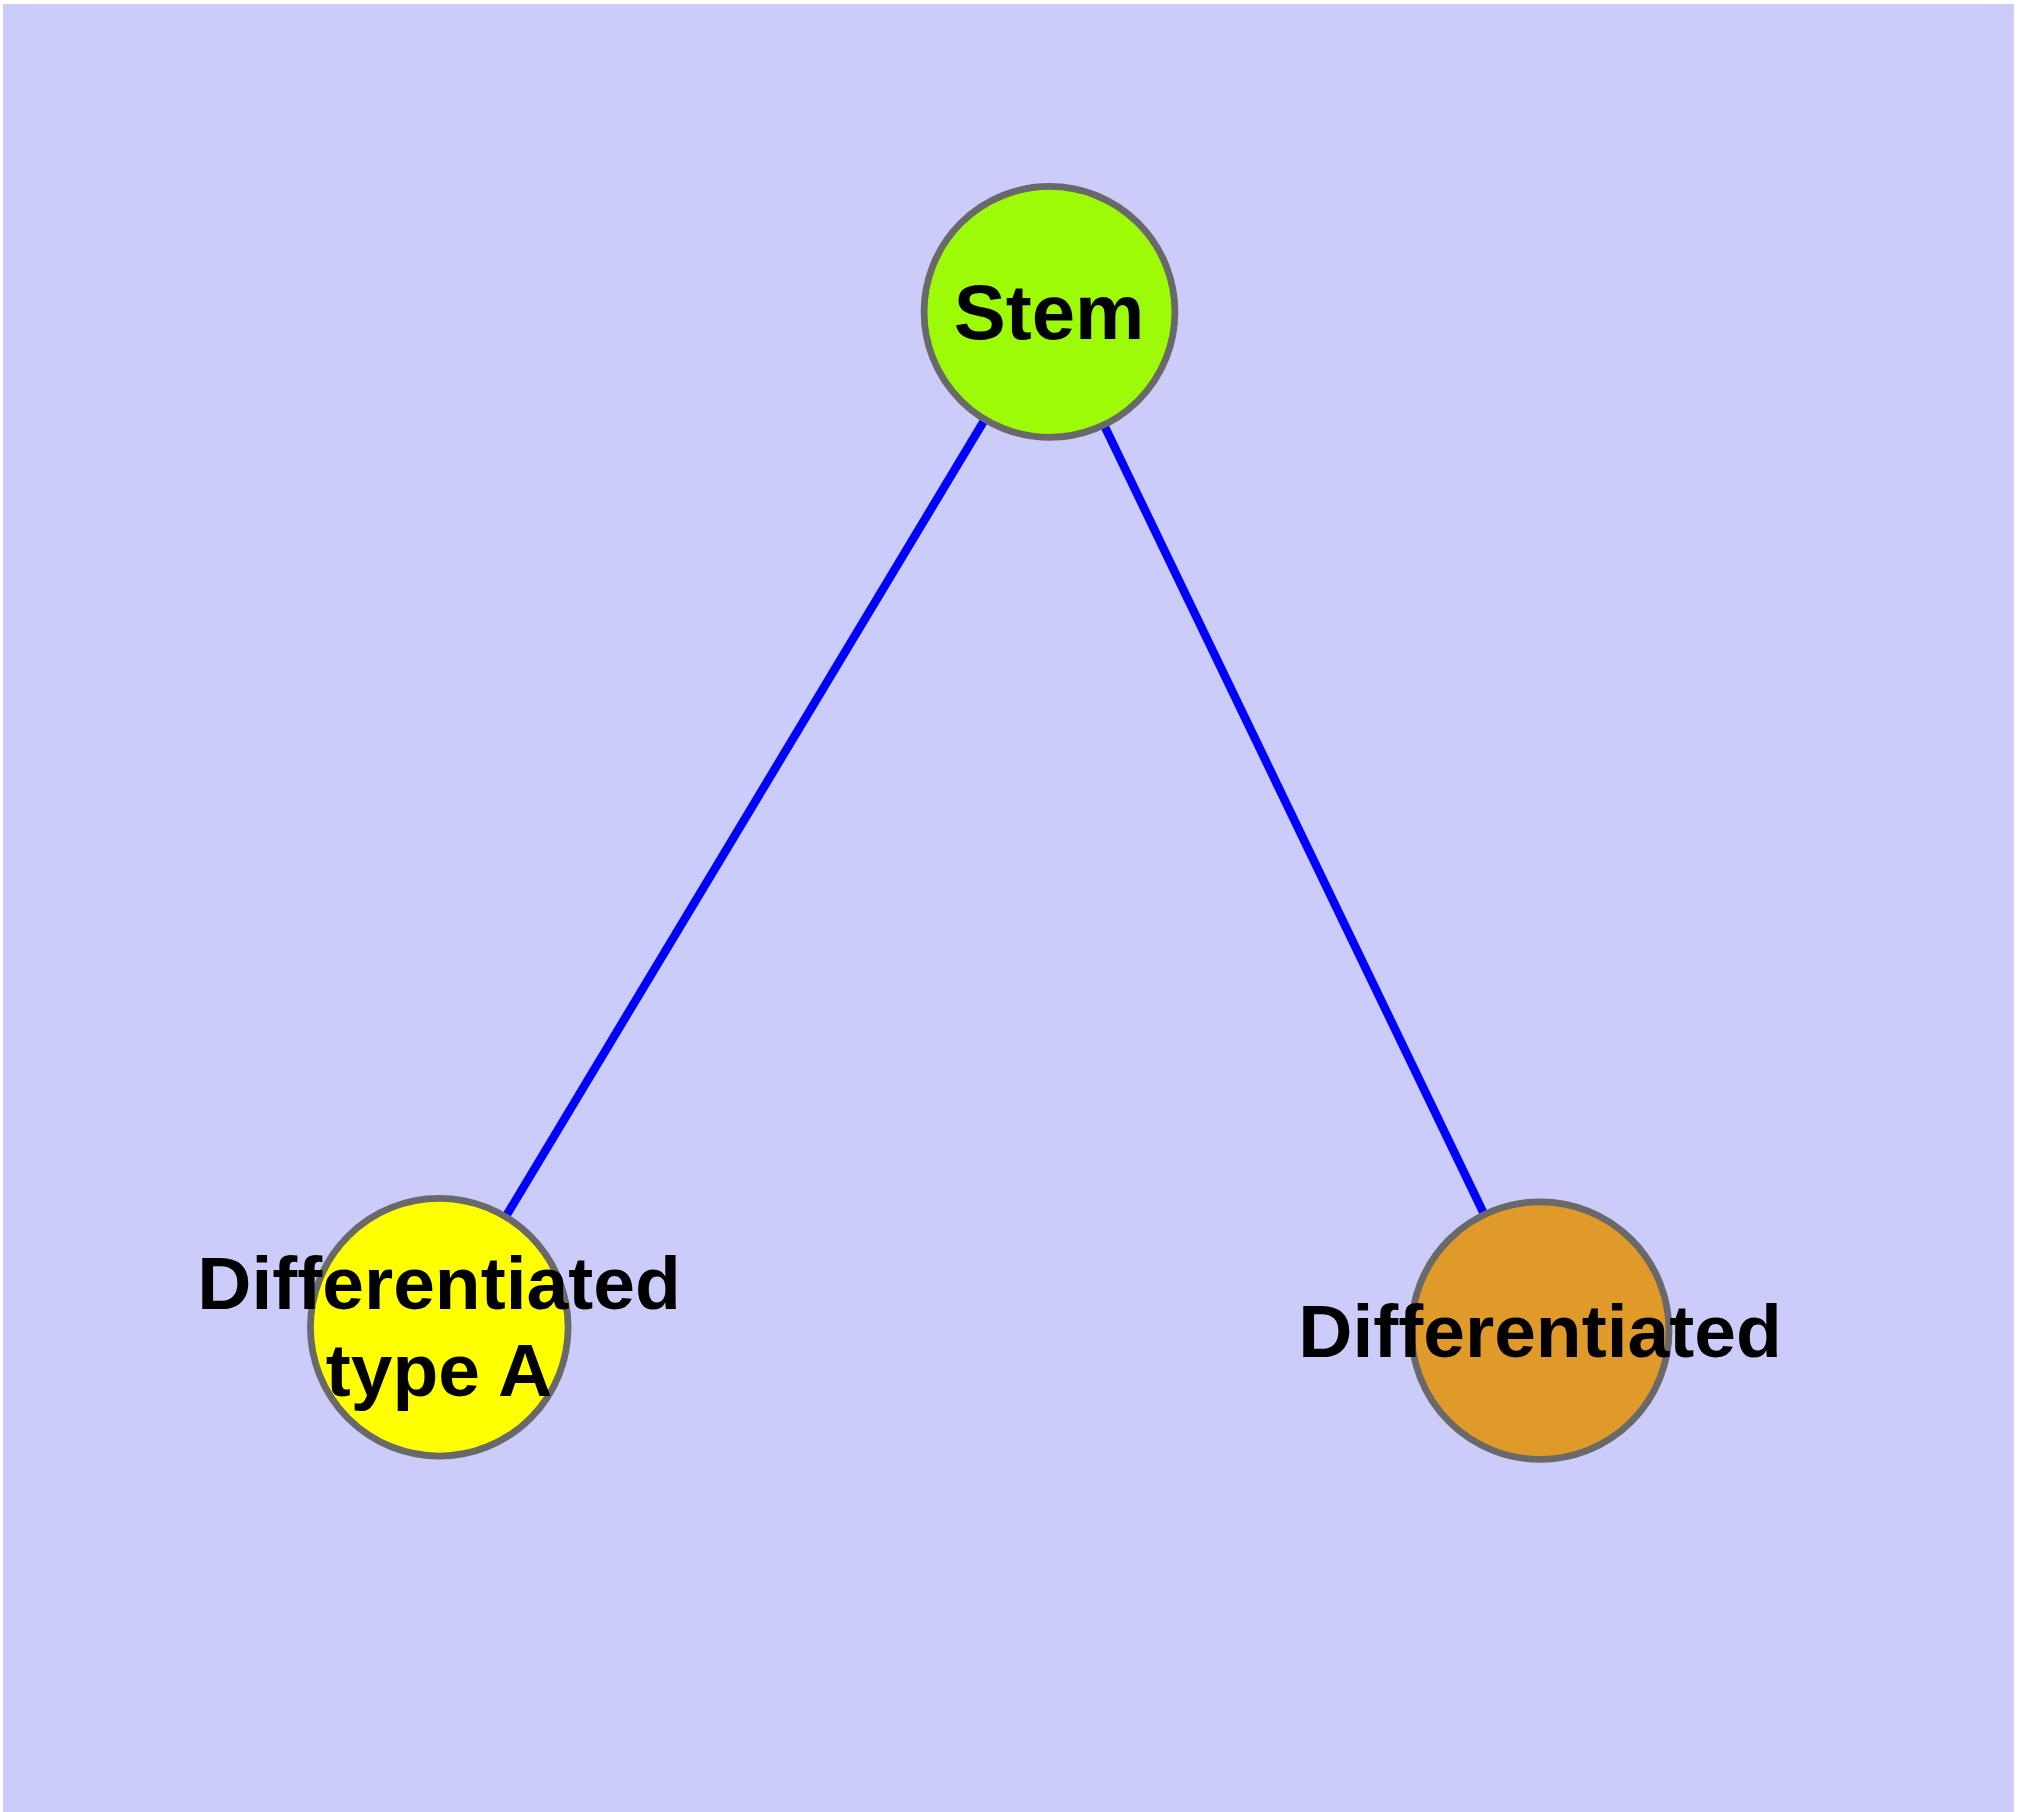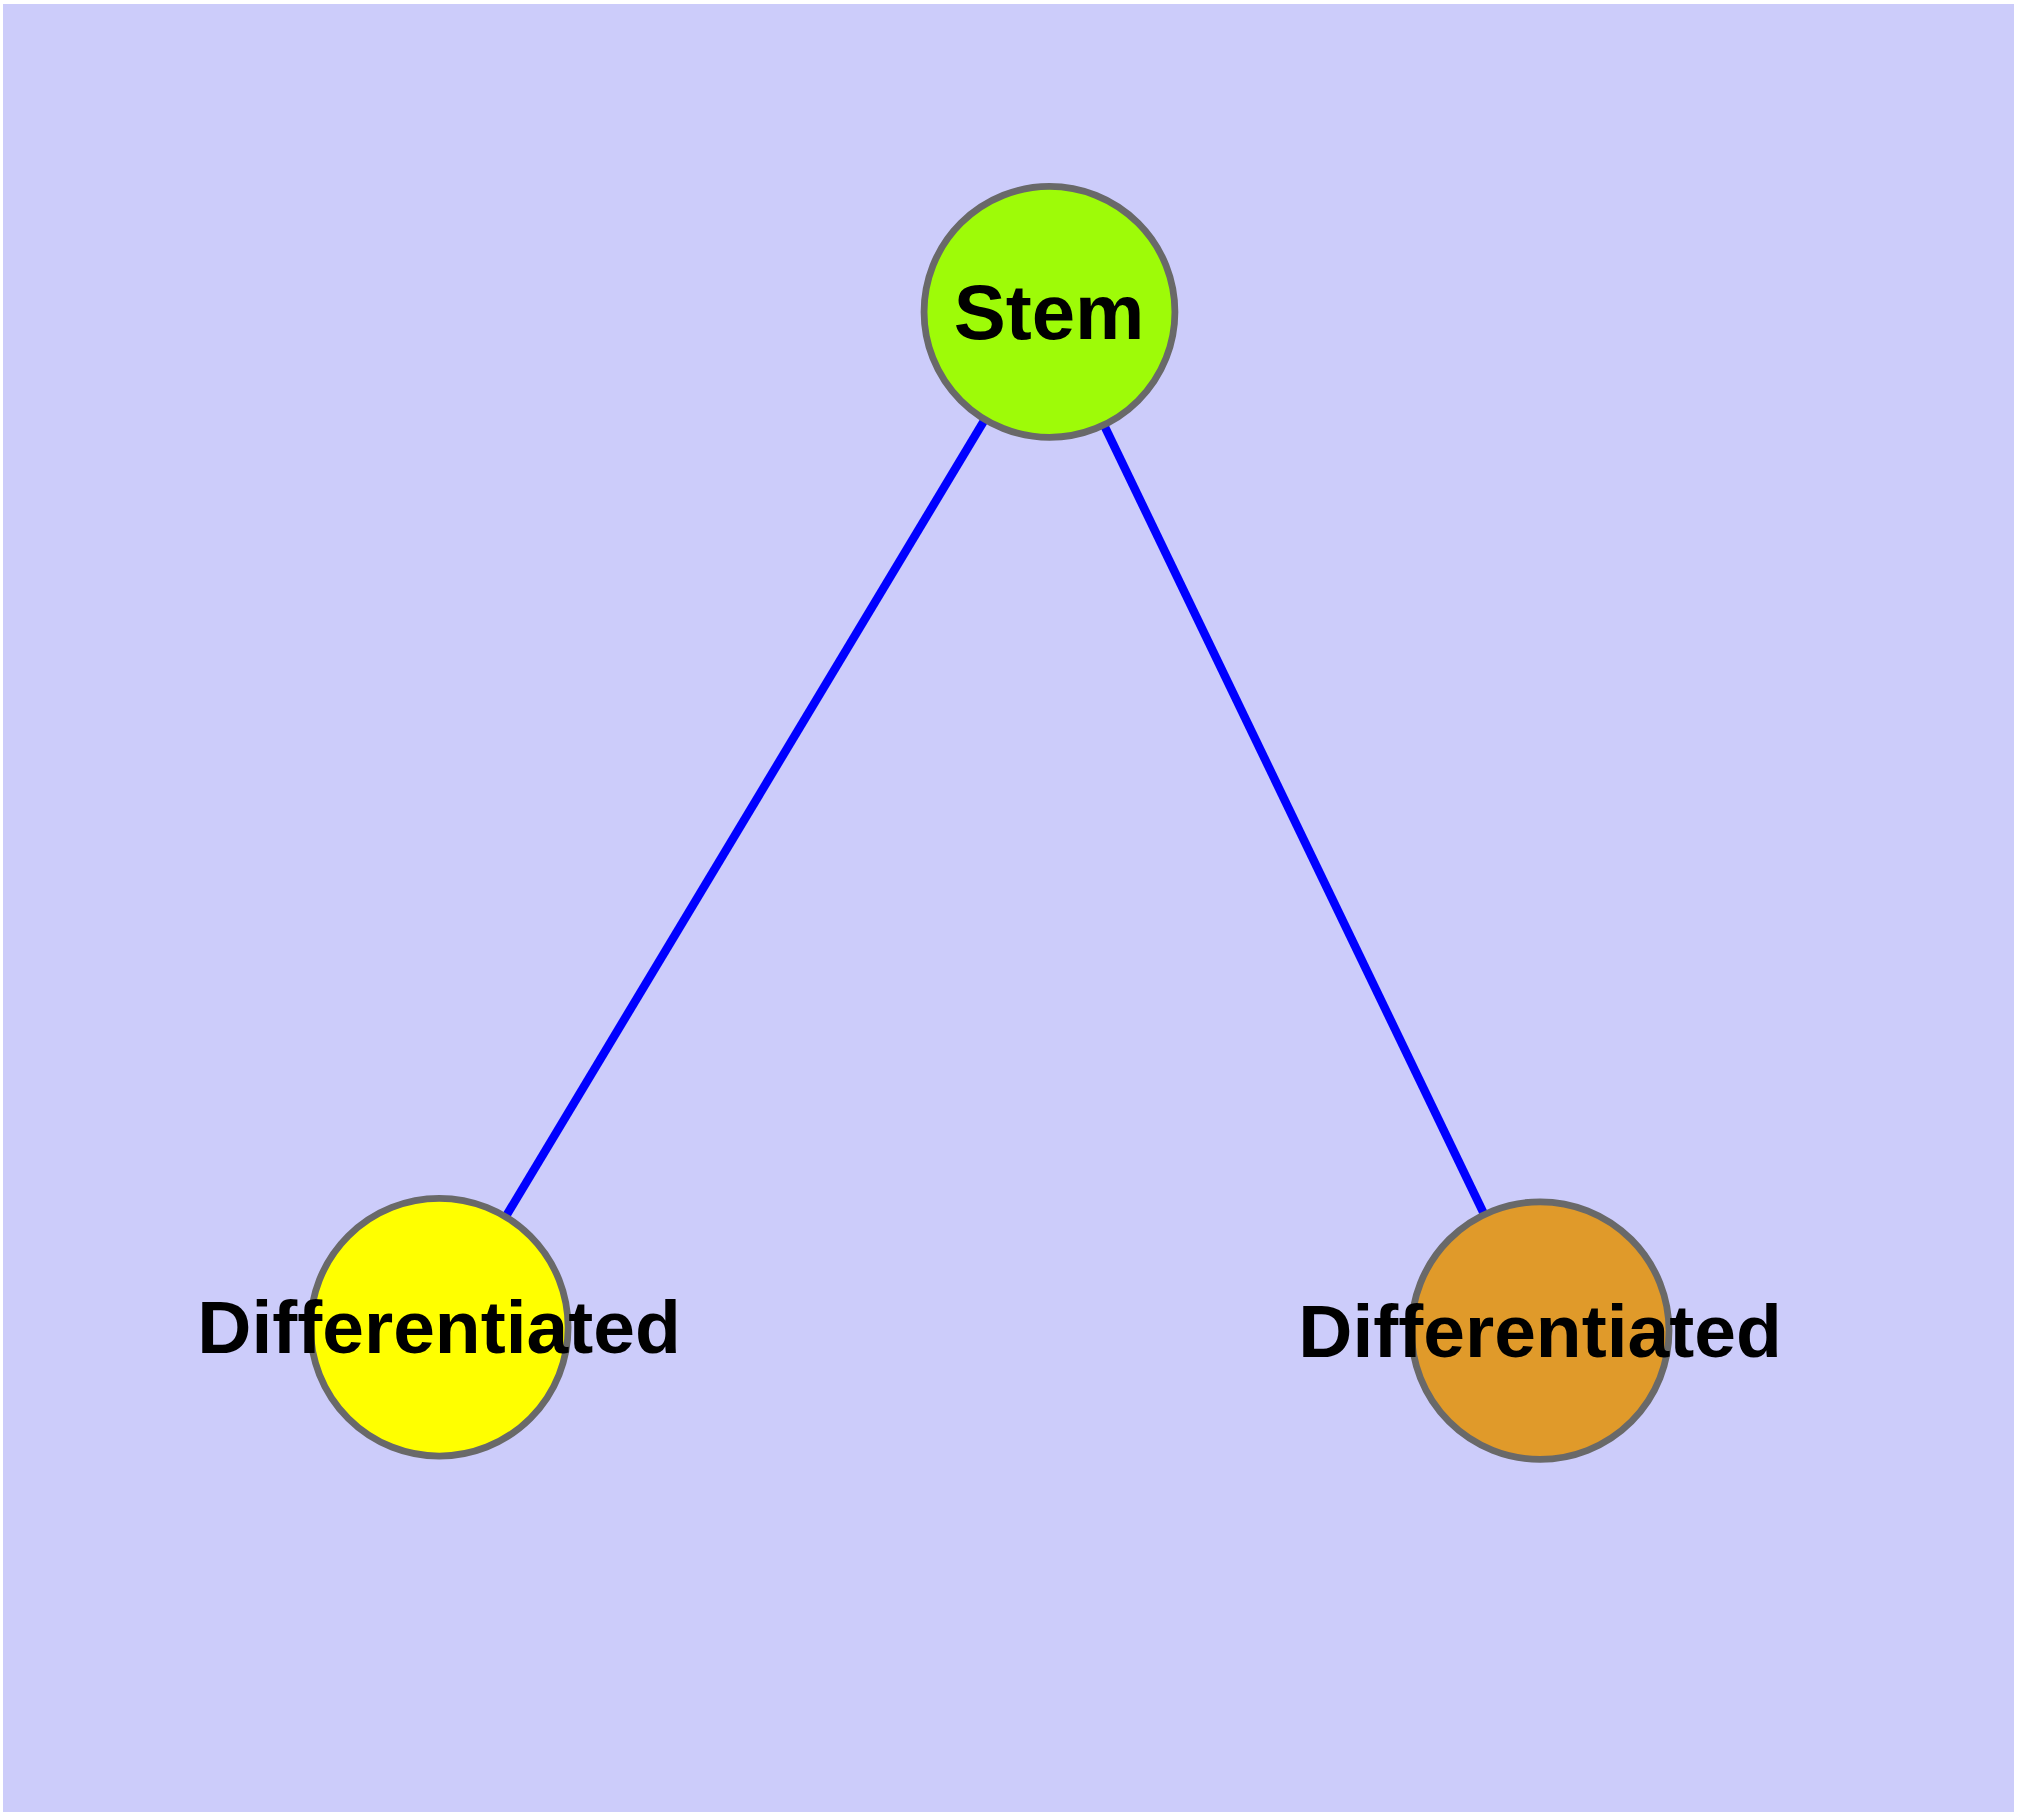--- a/index.html
+++ b/index.html
@@ -60,17 +60,17 @@
       </g>
     <g id="nodes-layer">
         <circle cx="1238" cy="368" r="148" fill="#9efb08" stroke="#696969" stroke-width="8"></circle>
         <circle cx="518" cy="1566" r="152" fill="#ffff00" stroke="#696969" stroke-width="8"></circle>
         <circle cx="1817" cy="1570" r="152" fill="#e09a2a" stroke="#696969" stroke-width="8"></circle>
       </g>
   </svg>
 
   <div id="labels-layer">
       <div class="node-label single" style="left: 1049px; top: 312px;"><div>Stem</div></div>
-      <div class="node-label" style="left: 439px; top: 1327px;"><div>Differentiated</div></div>
+      <div class="node-label" style="left: 439px; top: 1327px;"><div>Differentiated</div><div>type A</div></div>
       <div class="node-label" style="left: 1540px; top: 1331px;"><div>Differentiated</div></div>
     </div>
 </div>
 
 
 </body></html>

